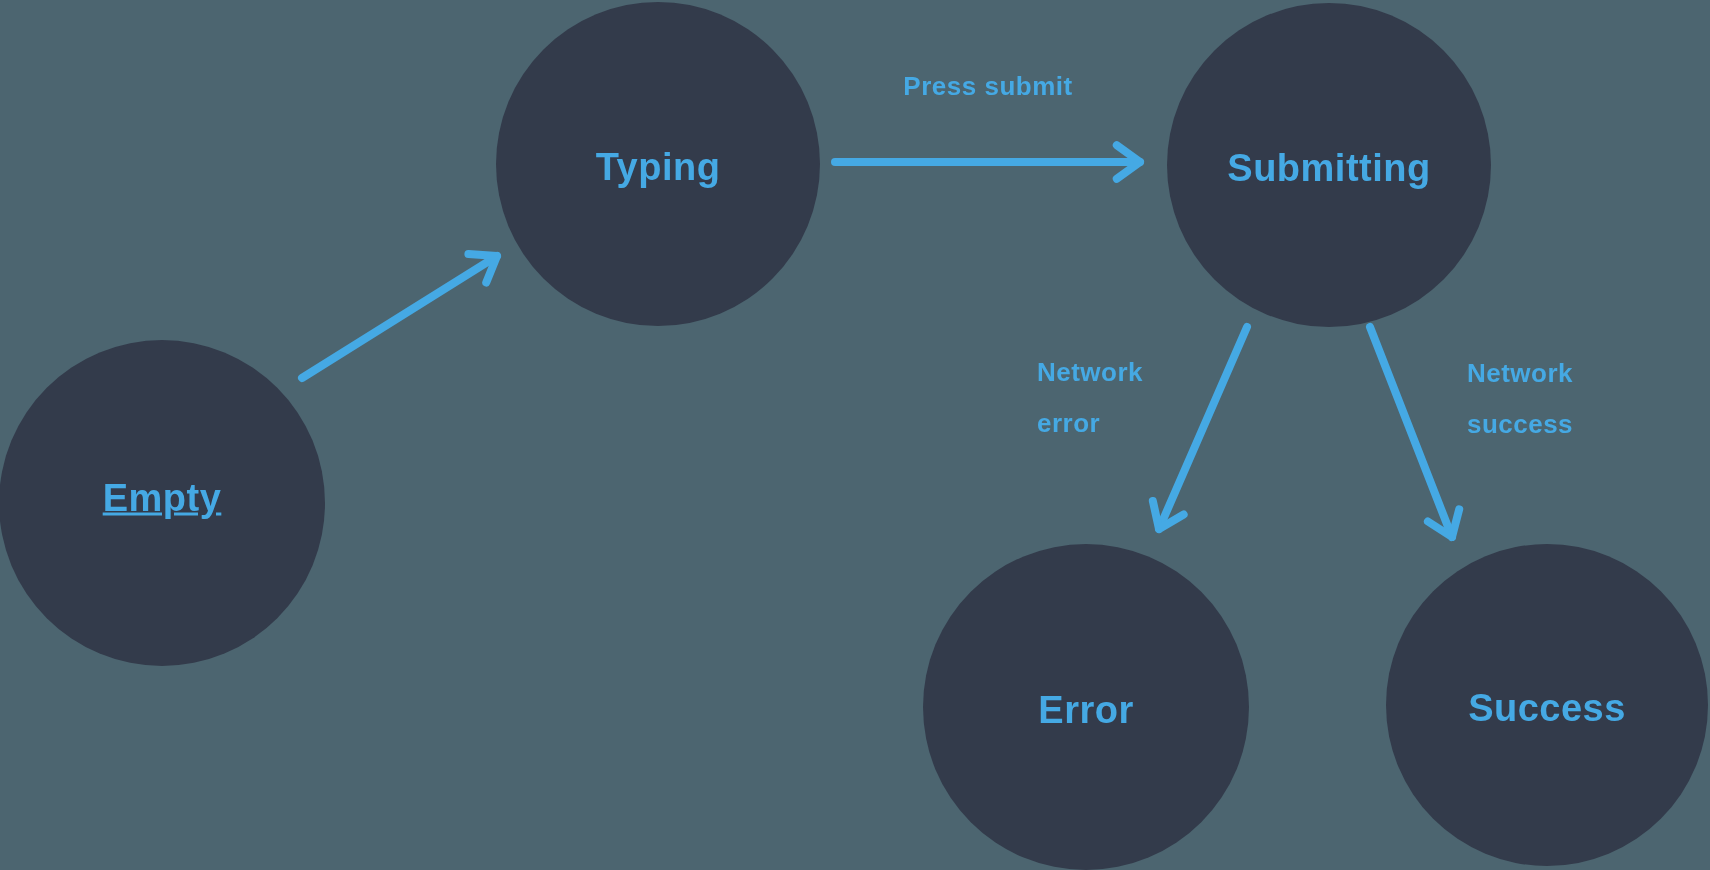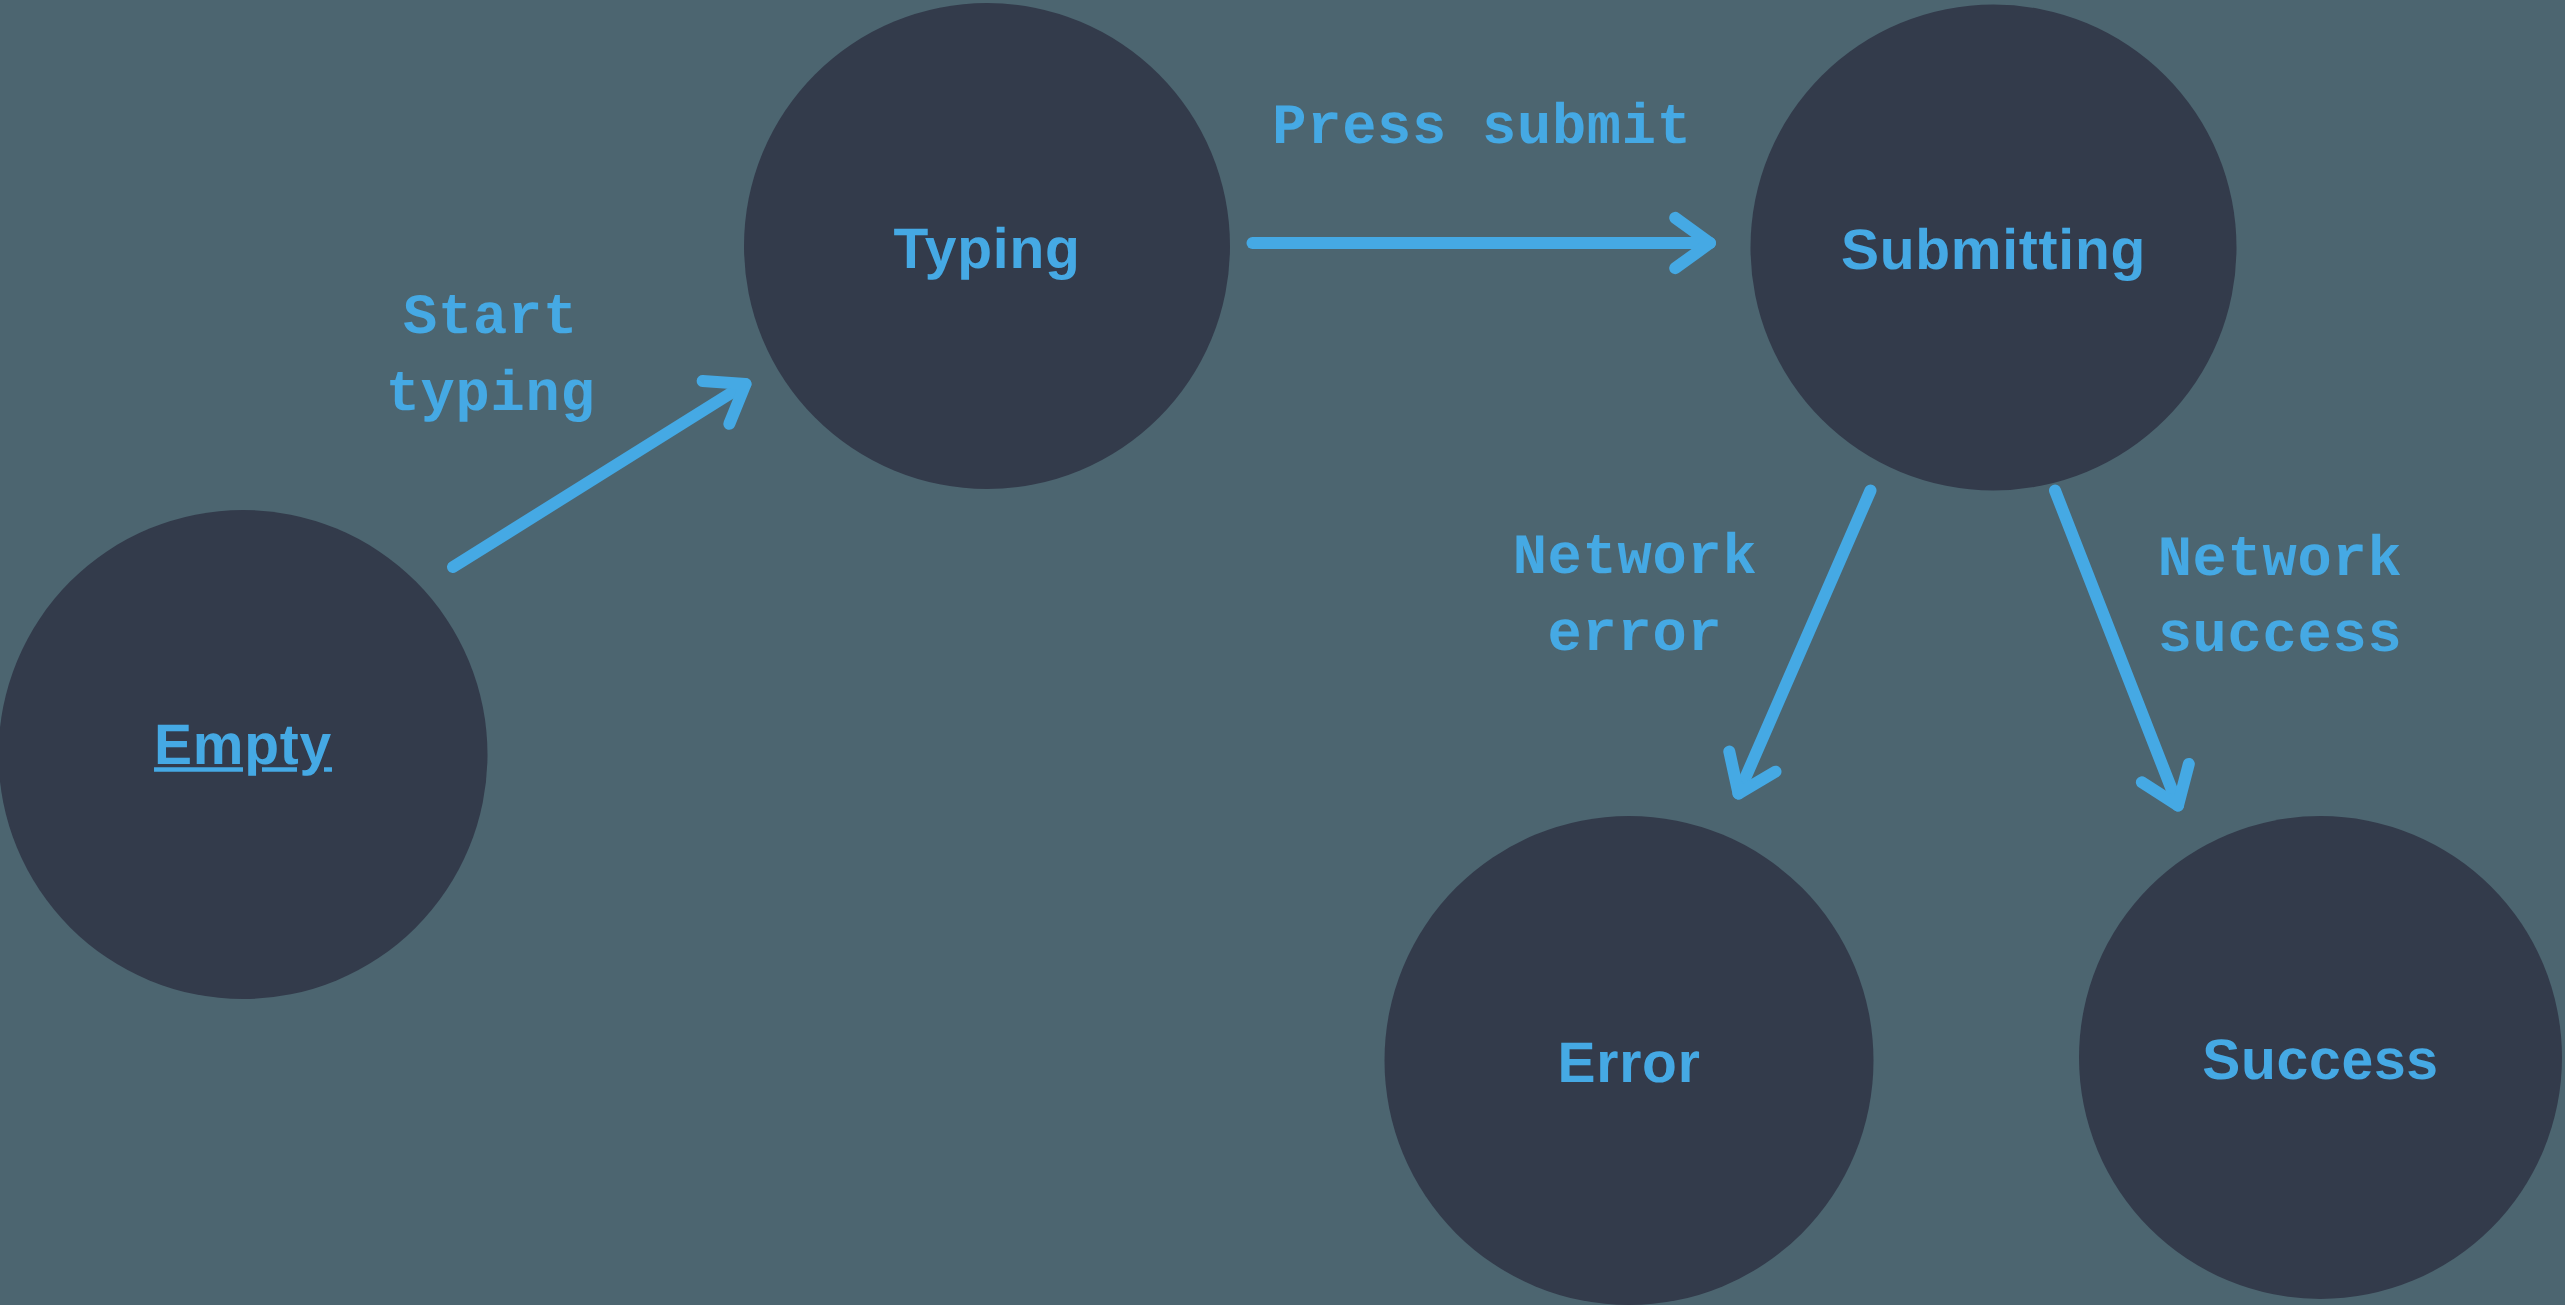--- a/index.html
+++ b/index.html
@@ -45,27 +45,26 @@
     color: var(--accent);
     font-size: 38px;
     font-weight: 600;
     letter-spacing: 0.5px;
     white-space: nowrap;
   }
   .edge-label {
     position: absolute;
     transform: translate(-50%, -50%);
     color: var(--accent);
-    font-size: 38px;
+    font-size: 26px;
     font-weight: 600;
     letter-spacing: 0.5px;
     line-height: 51px;
-    text-align: center;
+    text-align: left;
     white-space: nowrap;
-    font-family: Liberation Mono, monospace;
   }
   .edge-label span { display: block; }
 </style>
 </head>
 <body>
 
 <div class="canvas">
 
   <svg class="diagram-svg" width="1710" height="870" viewBox="0 0 1710 870">
     <defs>
@@ -85,24 +84,20 @@
     <line class="edge-line" x1="1247" y1="327" x2="1159" y2="529" marker-end="url(#ah)"></line>
     <line class="edge-line" x1="1370" y1="327" x2="1452" y2="537" marker-end="url(#ah)"></line>
   </svg>
 
   <div class="node-label" style="left:162px;  top:498px;text-decoration:underline;">Empty</div>
   <div class="node-label" style="left:658px;  top:167px;">Typing</div>
   <div class="node-label" style="left:1329px; top:168px;text-align:right;">Submitting</div>
   <div class="node-label" style="left:1086px; top:710px;">Error</div>
   <div class="node-label" style="left:1547px; top:708px;">Success</div>
 
-  <div class="edge-label" style="left:327px; top:238px;">
-    <span>Start</span>
-    <span>typing</span>
-  </div>
 
   <div class="edge-label" style="left:988px; top:86px;">
     <span>Press submit</span>
   </div>
 
   <div class="edge-label" style="left:1090px; top:398px;">
     <span>Network</span>
     <span>error</span>
   </div>
 

